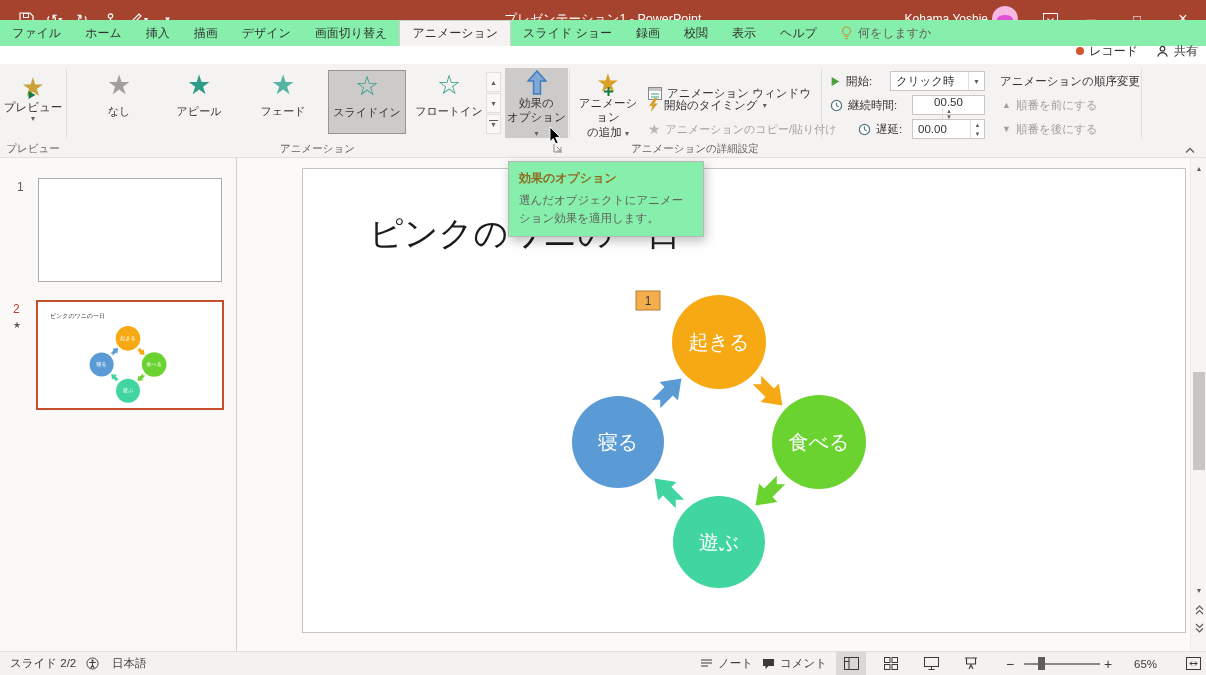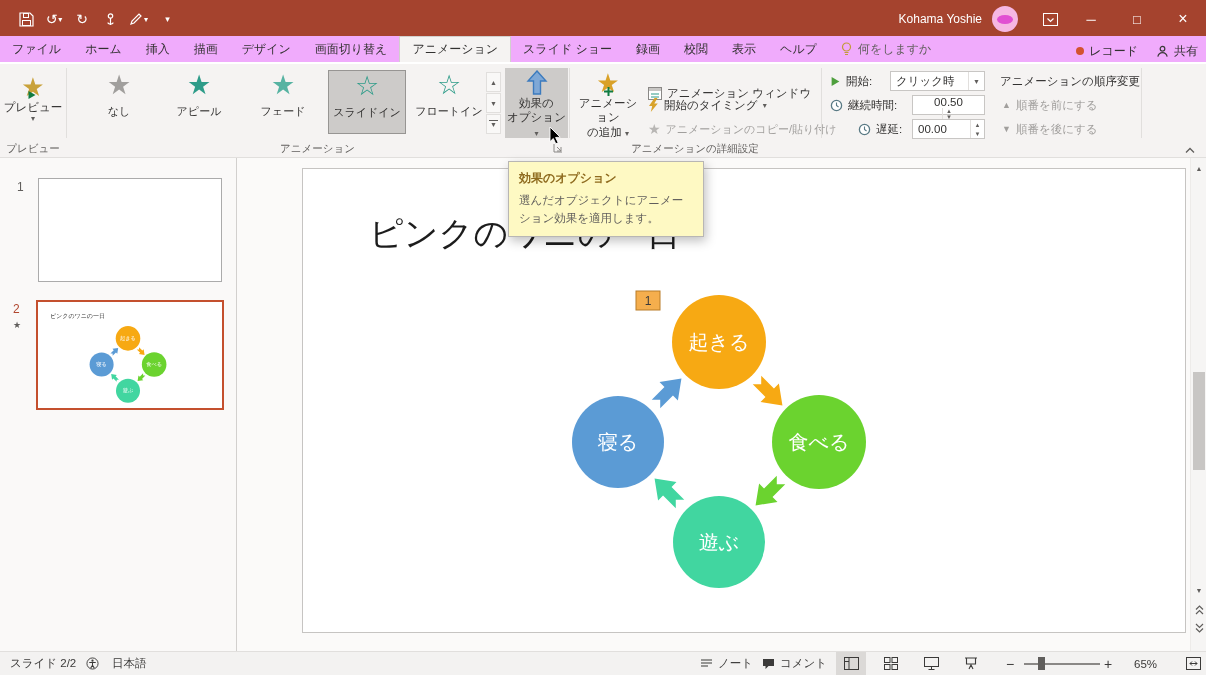--- a/index.html
+++ b/index.html
@@ -11,27 +11,27 @@
   
   .titlebar { position:absolute; left:0; top:0; width:1206px; height:38px;
     background:#A5432E; color:#fff; }
   .qat { position:absolute; left:14px; top:0; height:38px; display:flex; align-items:center; gap:4px; }
   .qbtn { height:30px; min-width:24px; padding:0 3px; display:flex; align-items:center; justify-content:center;
     font-size:14px; color:#fff; }
   .qcaret { font-size:8px; margin-left:1px; }
   .tb-title { position:absolute; left:50%; top:0; transform:translateX(-50%); height:38px;
     display:flex; align-items:center; font-size:12.5px; white-space:nowrap; }
   .tb-right { position:absolute; right:0; top:0; height:38px; display:flex; align-items:center; }
-  .tb-user { font-size:12px; margin-right:10px; }
+  .tb-user { font-size:12px; margin-right:4px; }
   .avatar { width:26px; height:26px; border-radius:50%; background:#F6B7E3; position:relative; margin-right:14px; overflow:hidden; }
   .avatar i { position:absolute; left:5px; top:9px; width:16px; height:9px; background:#E14FD2; border-radius:50%; }
   .winbtn { width:46px; height:38px; display:flex; align-items:center; justify-content:center; font-size:13px; }
 
   
-  .tabrow { position:absolute; left:0; top:36px; width:1206px; height:26px; background:#f0abfc; display:flex; align-items:stretch; }
+  .tabrow { position:absolute; left:0; top:20px; width:1206px; height:26px; background:#86efac; display:flex; align-items:stretch; }
   .tab { padding:0 12px; display:flex; align-items:center; font-size:12px; color:#323130; white-space:nowrap; }
   .tab.active { border:1px solid #D2D0CE; border-bottom:none; background:#F5F3F2; }
   .tellme { display:flex; align-items:center; gap:6px; padding:0 12px; color:#605E5C; }
   .tabrow-right { position:absolute; right:8px; top:38px; height:26px; display:flex; align-items:center; gap:18px; }
   .trbtn { display:flex; align-items:center; gap:5px; font-size:12px; color:#323130; }
   .recdot { width:8px; height:8px; border-radius:50%; background:#D35230; display:inline-block; }
 
   
   .ribbon { position:absolute; left:0; top:64px; width:1206px; height:94px; background:#F5F3F2;
     border-bottom:1px solid #E1DFDD; font-size:11.5px; }
@@ -55,21 +55,21 @@
   .gray { color:#A19F9D; }
   .combobox { height:20px; background:#fff; border:1px solid #C8C6C4; display:flex; align-items:center; font-size:11.5px; }
   .combobox .val { flex:1; padding:0 5px; }
   .combobox .dd { width:16px; height:100%; border-left:1px solid #E1DFDD; display:flex; align-items:center; justify-content:center; font-size:7px; color:#605E5C; }
   .spin { height:20px; width:73px; background:#fff; border:1px solid #C8C6C4; display:flex; align-items:center; }
   .spin .val { flex:1; padding:0 5px; }
   .spin .btns { width:14px; height:100%; border-left:1px solid #E1DFDD; display:flex; flex-direction:column; }
   .spin .btns span { flex:1; display:flex; align-items:center; justify-content:center; font-size:6px; color:#605E5C; }
 
   
-  .tooltip { position:absolute; left:508px; top:161px; width:196px; background:#fef9c3;
+  .tooltip { position:absolute; left:508px; top:161px; width:196px; background:#86efac;
     border:1px solid #B8B6B4; box-shadow:2px 4px 10px rgba(0,0,0,.25); padding:8px 10px; z-index:90; }
   .tooltip .tt { font-weight:bold; font-size:12px; color:#8F6B1F; margin-bottom:5px; }
   .tooltip .tb { font-size:11.5px; color:#605E5C; line-height:1.55; }
 
   .cursor { position:absolute; left:549px; top:126px; z-index:95; }
 
   
   .main { position:absolute; left:0; top:158px; width:1206px; height:493px; background:#FBFAF9; }
   .slidepanel { position:absolute; left:0; top:0; width:237px; height:493px; background:#FAF9F8;
     border-right:1px solid #D2D0CE; }
@@ -123,20 +123,21 @@
     <span class="qbtn">
       <svg width="14" height="14" viewBox="0 0 14 14">
           <path d="M2 12l1-3 7-7 2 2-7 7z" fill="none" stroke="#fff" stroke-width="1.2"></path>
         </svg>
       <span class="qcaret">▾</span>
     </span>
     <span class="qbtn">
         <span class="qcaret" style="font-size:9px;">▾</span>
       </span>
   </div>
+  <div class="tb-title">プレゼンテーション1 - PowerPoint</div>
   <div class="tb-right">
     <span class="tb-user">Kohama Yoshie</span>
     <span class="avatar">
         <i></i>
       </span>
     <span class="winbtn" style="width:36px;">
       <svg width="15" height="13" viewBox="0 0 15 13">
           <rect x="0.5" y="0.5" width="14" height="12" fill="none" stroke="#fff"></rect>
           <path d="M4.5 5.5l3 3 3-3" fill="none" stroke="#fff" stroke-width="1.2"></path>
         </svg>

